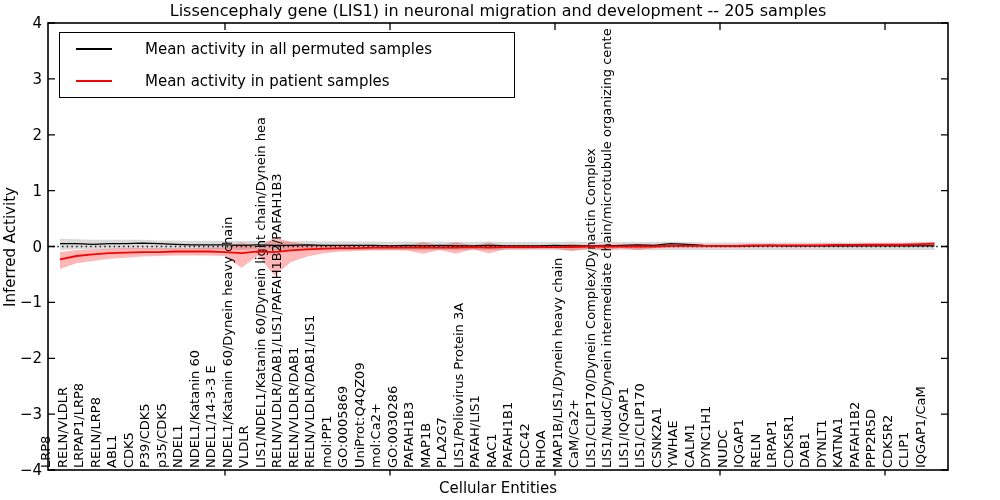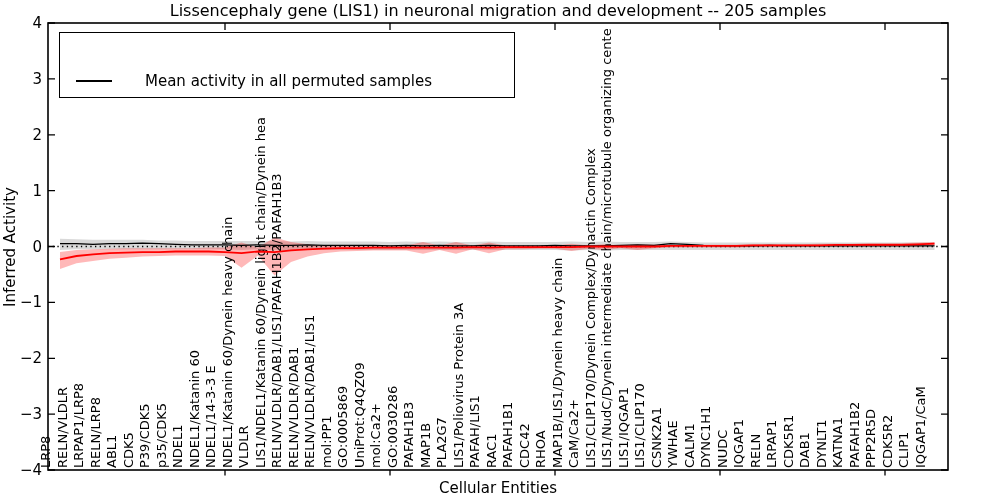--- a/index.html
+++ b/index.html
@@ -30,21 +30,21 @@
     transform:translate(-50%,-50%) rotate(-90deg);
     font-size:15px;white-space:nowrap;z-index:4;
   }
   .xlabel{
     position:absolute;left:48px;top:479px;width:900px;text-align:center;
     font-size:15px;z-index:4;
   }
   .legend{
     position:absolute;left:59px;top:32px;width:456px;height:66px;
     background:#ffffff;border:1.5px solid #000;box-sizing:border-box;
-    display:flex;flex-direction:column;justify-content:flex-end;
+    display:flex;flex-direction:column;justify-content:center;
     padding:4px 0;z-index:5;gap:8px;
   }
   .legend-row{display:flex;align-items:center;font-size:15px;line-height:24px;}
   .legend-swatch{display:inline-block;width:36px;height:2px;margin-left:16px;margin-right:33px;flex:0 0 auto;}
 </style>
 </head>
 <body>
 
 <div class="fig">
   <svg id="svg-bands" class="layer" width="1000" height="500">
@@ -128,14 +128,18 @@
       <div class="ytick" style="top: 349.25px;">−2</div>
       <div class="ytick" style="top: 405.125px;">−3</div>
       <div class="ytick" style="top: 461px;">−4</div>
     </div>
 
   <div class="legend">
     <div class="legend-row">
       <span class="legend-swatch" id="sw0" style="background: rgb(0, 0, 0);"></span>
       <span>Mean activity in all permuted samples</span>
     </div>
+    <div class="legend-row">
+      <span class="legend-swatch" id="sw1" style="background: rgb(255, 0, 0);"></span>
+      <span>Mean activity in patient samples</span>
+    </div>
   </div>
 </div>
 
 </body></html>

